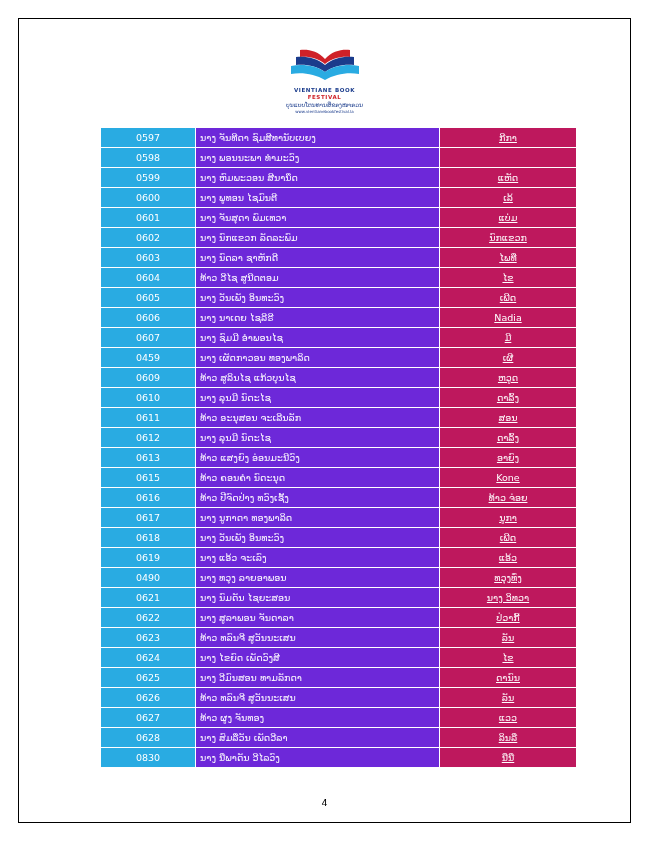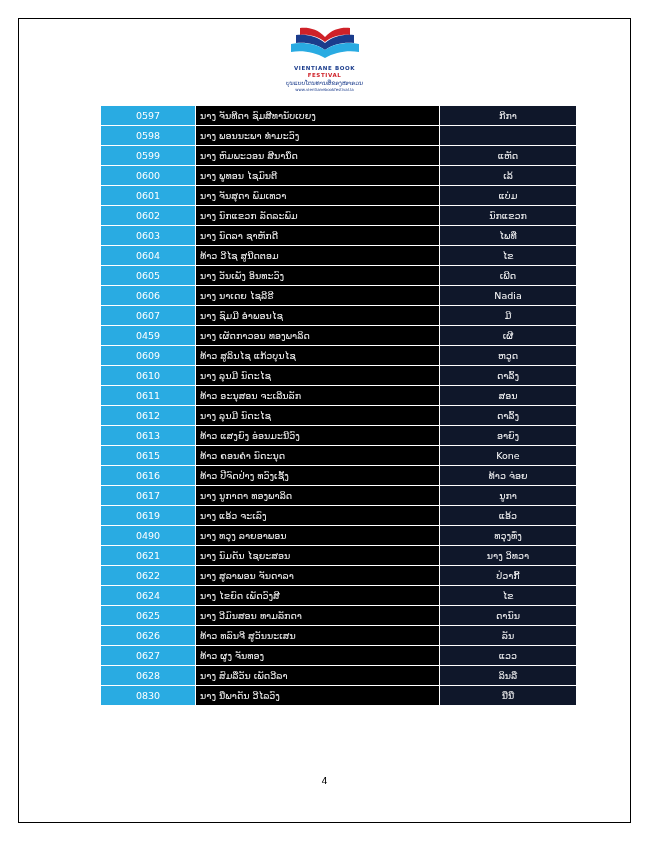--- a/index.html
+++ b/index.html
@@ -24,21 +24,21 @@
     left: 18px;
     top: 18px;
     width: 613px;
     height: 805px;
     border: 1px solid #000000;
     box-sizing: border-box;
   }
   .content {
     position: absolute;
     left: 19px;
-    top: 5px;
+    top: 27px;
     width: 611px;
     height: 803px;
     box-sizing: border-box;
     padding: 0;
   }
   
   .logo-wrap {
     width: 100%;
     text-align: center;
     padding-top: 20px;
@@ -101,30 +101,31 @@
   td.col-num {
     width: 86px;
     background: #29abe2;
     color: #ffffff;
     text-align: center;
     font-size: 10px;
     font-family: "DejaVu Sans", sans-serif;
   }
   td.col-name {
     width: 235px;
-    background: #000000;
+    background: #6d28d9;
     color: #ffffff;
     text-align: left;
     padding-left: 10px;
   }
   td.col-extra {
     width: 128px;
-    background: #0f172a;
+    background: #be185d;
     color: #ffffff;
     text-align: center;
+    text-decoration: underline;
   }
   .page-number {
     position: absolute;
     left: 0;
     right: 0;
     bottom: 22px;
     text-align: center;
     font-size: 9.5px;
     color: #000000;
   }
@@ -252,40 +253,50 @@
               <td class="col-num">0616</td>
               <td class="col-name">ທ້າວ ປີຈົດປ່າງ ທວົງເຊັ້ງ</td>
               <td class="col-extra">ທ້າວ ຈ່ອຍ</td>
             </tr>
             <tr>
               <td class="col-num">0617</td>
               <td class="col-name">ນາງ ນູກາດາ ທອງພາລິດ</td>
               <td class="col-extra">ນູກາ</td>
             </tr>
             <tr>
+              <td class="col-num">0618</td>
+              <td class="col-name">ນາງ ວັນເພັງ ອິນທະວົງ</td>
+              <td class="col-extra">ເພີດ</td>
+            </tr>
+            <tr>
               <td class="col-num">0619</td>
               <td class="col-name">ນາງ ແອ້ວ ຈະເລົງ</td>
               <td class="col-extra">ແອ້ວ</td>
             </tr>
             <tr>
               <td class="col-num">0490</td>
               <td class="col-name">ນາງ ທວຸງ ລາຍອາພອນ</td>
               <td class="col-extra">ທວຸງທົ່ງ</td>
             </tr>
             <tr>
               <td class="col-num">0621</td>
               <td class="col-name">ນາງ ນົມດັນ ໄຊຍະສອນ</td>
               <td class="col-extra">ນາງ ວິທວາ</td>
             </tr>
             <tr>
               <td class="col-num">0622</td>
               <td class="col-name">ນາງ ສູລາພອນ ຈັນດາລາ</td>
               <td class="col-extra">ປ່ວາກີ້</td>
             </tr>
             <tr>
+              <td class="col-num">0623</td>
+              <td class="col-name">ທ້າວ ທລົນຈີ ສູວັນນະເສນ</td>
+              <td class="col-extra">ລັນ</td>
+            </tr>
+            <tr>
               <td class="col-num">0624</td>
               <td class="col-name">ນາງ ໄຂຍົດ ເພັດວົງສີ</td>
               <td class="col-extra">ໄຂ</td>
             </tr>
             <tr>
               <td class="col-num">0625</td>
               <td class="col-name">ນາງ ວີມົນສອນ ທາມລັກດາ</td>
               <td class="col-extra">ດານົນ</td>
             </tr>
             <tr>

